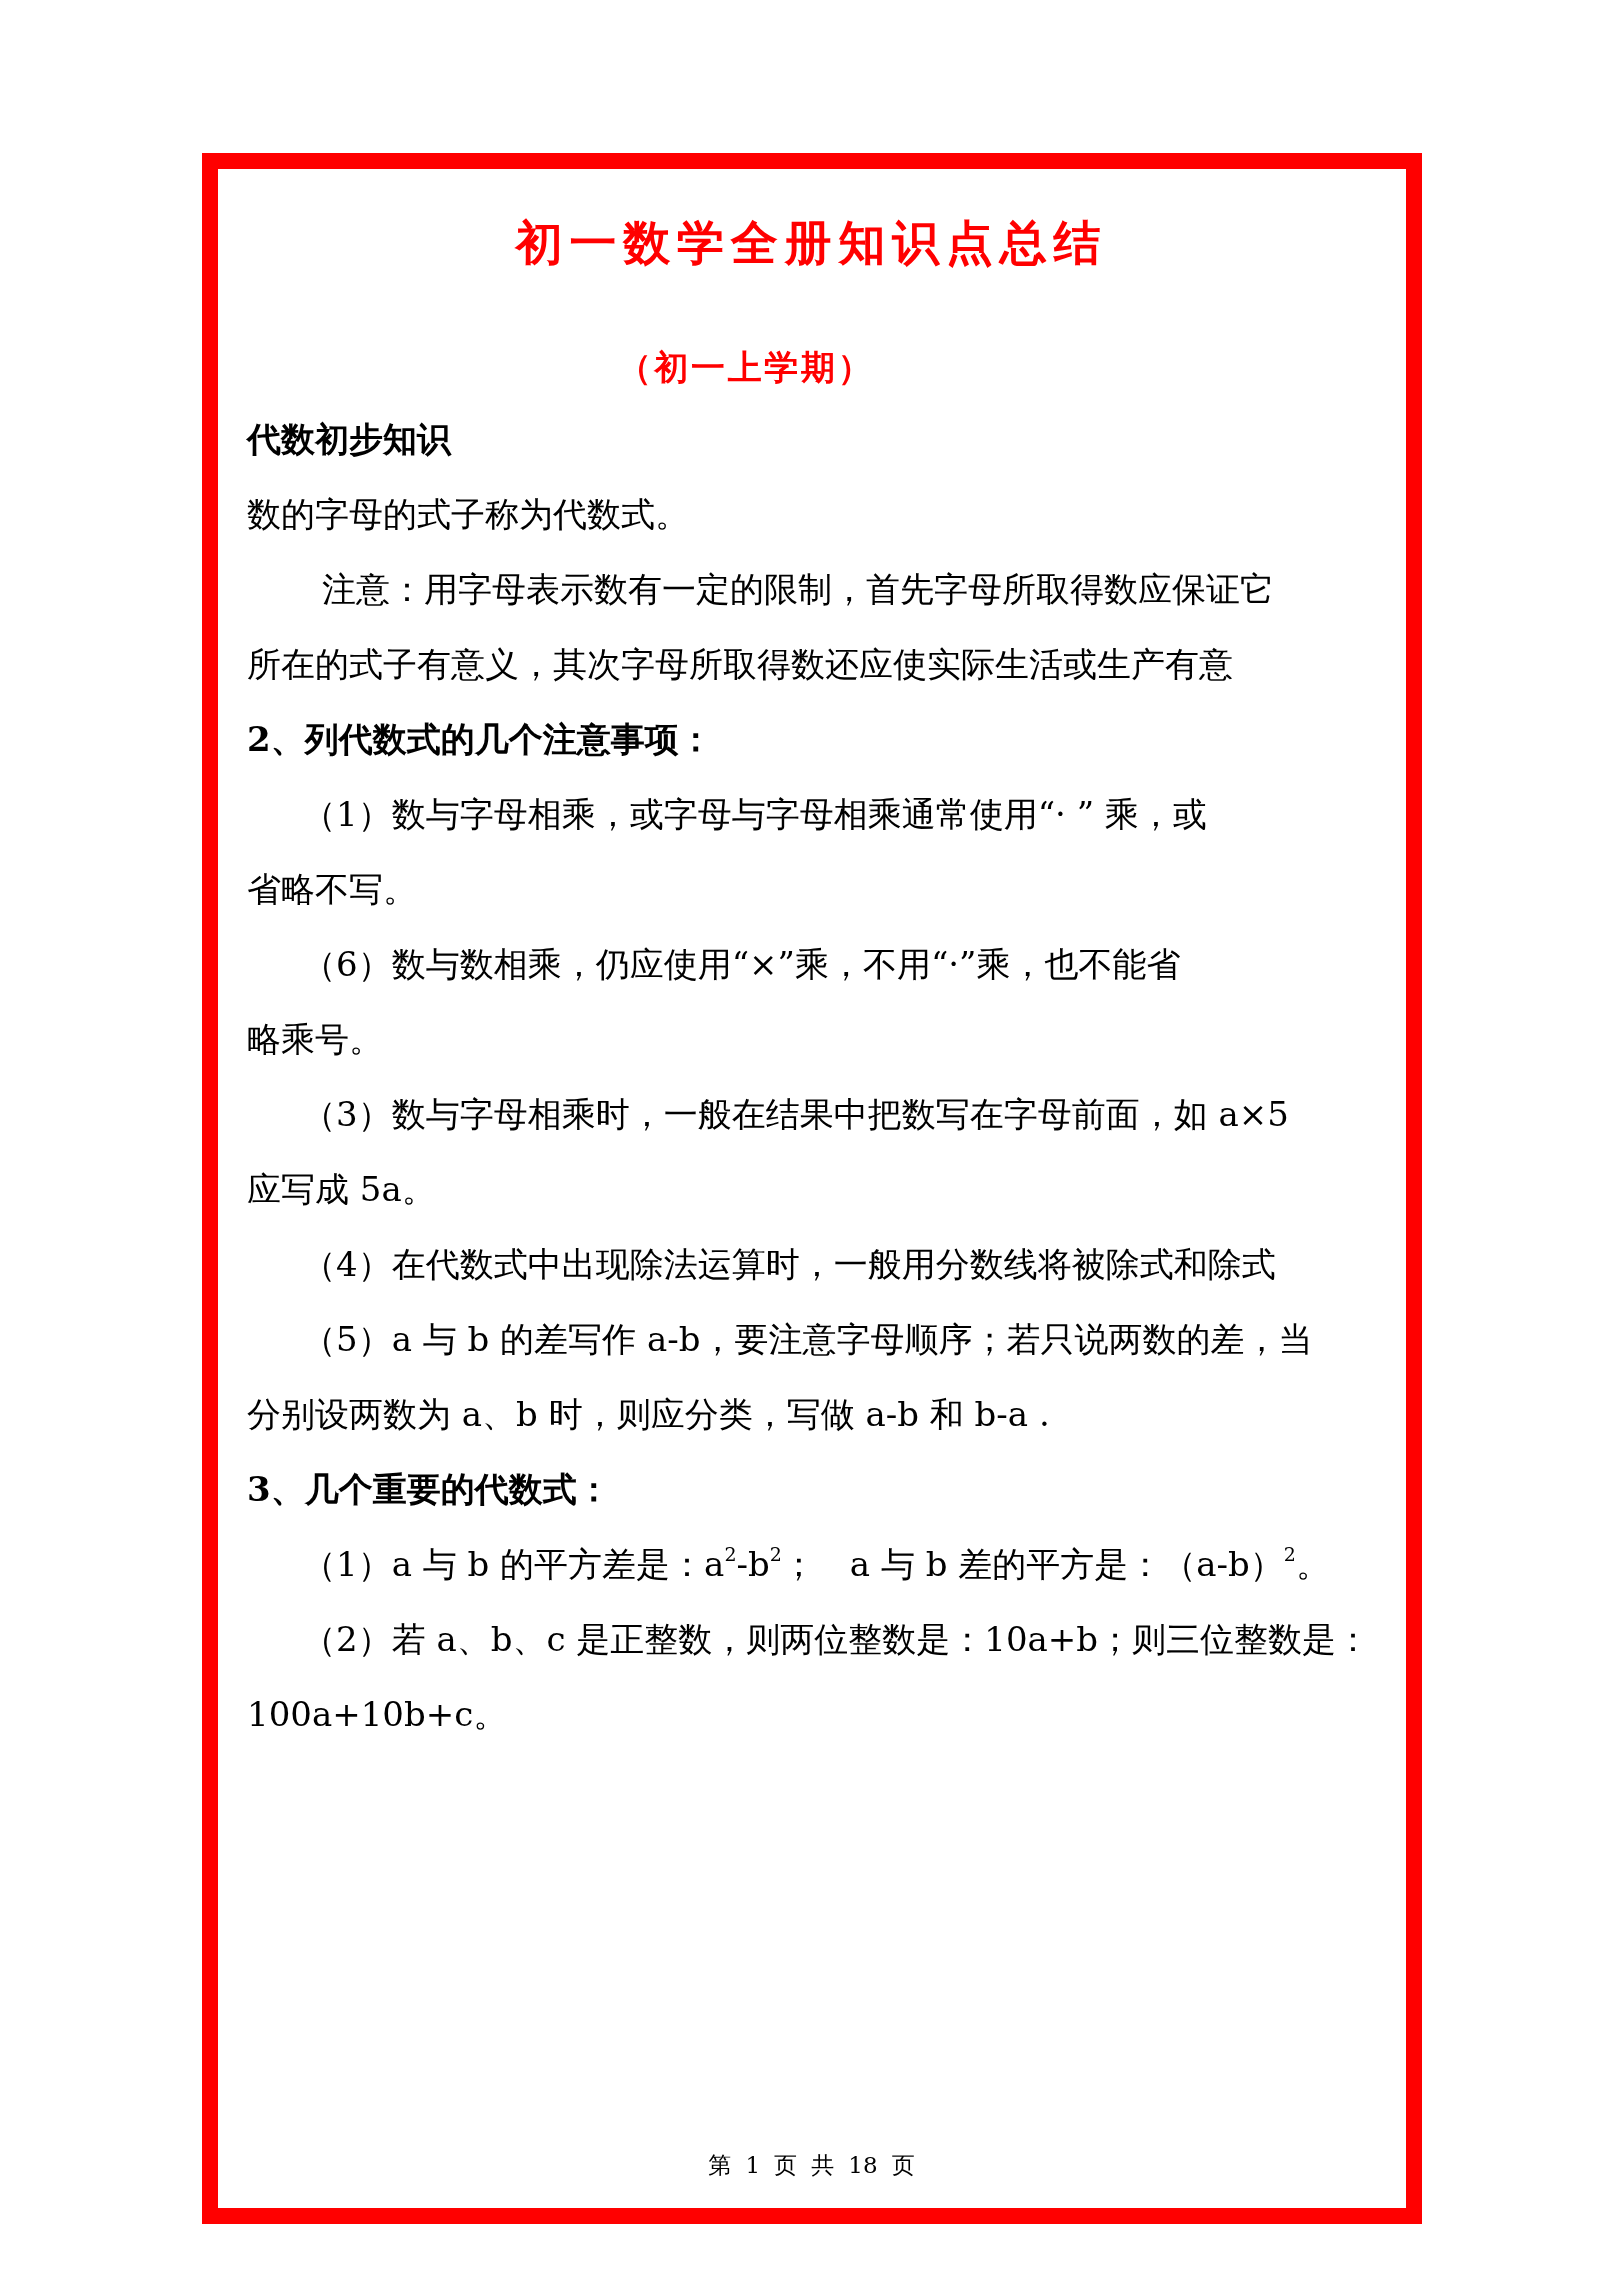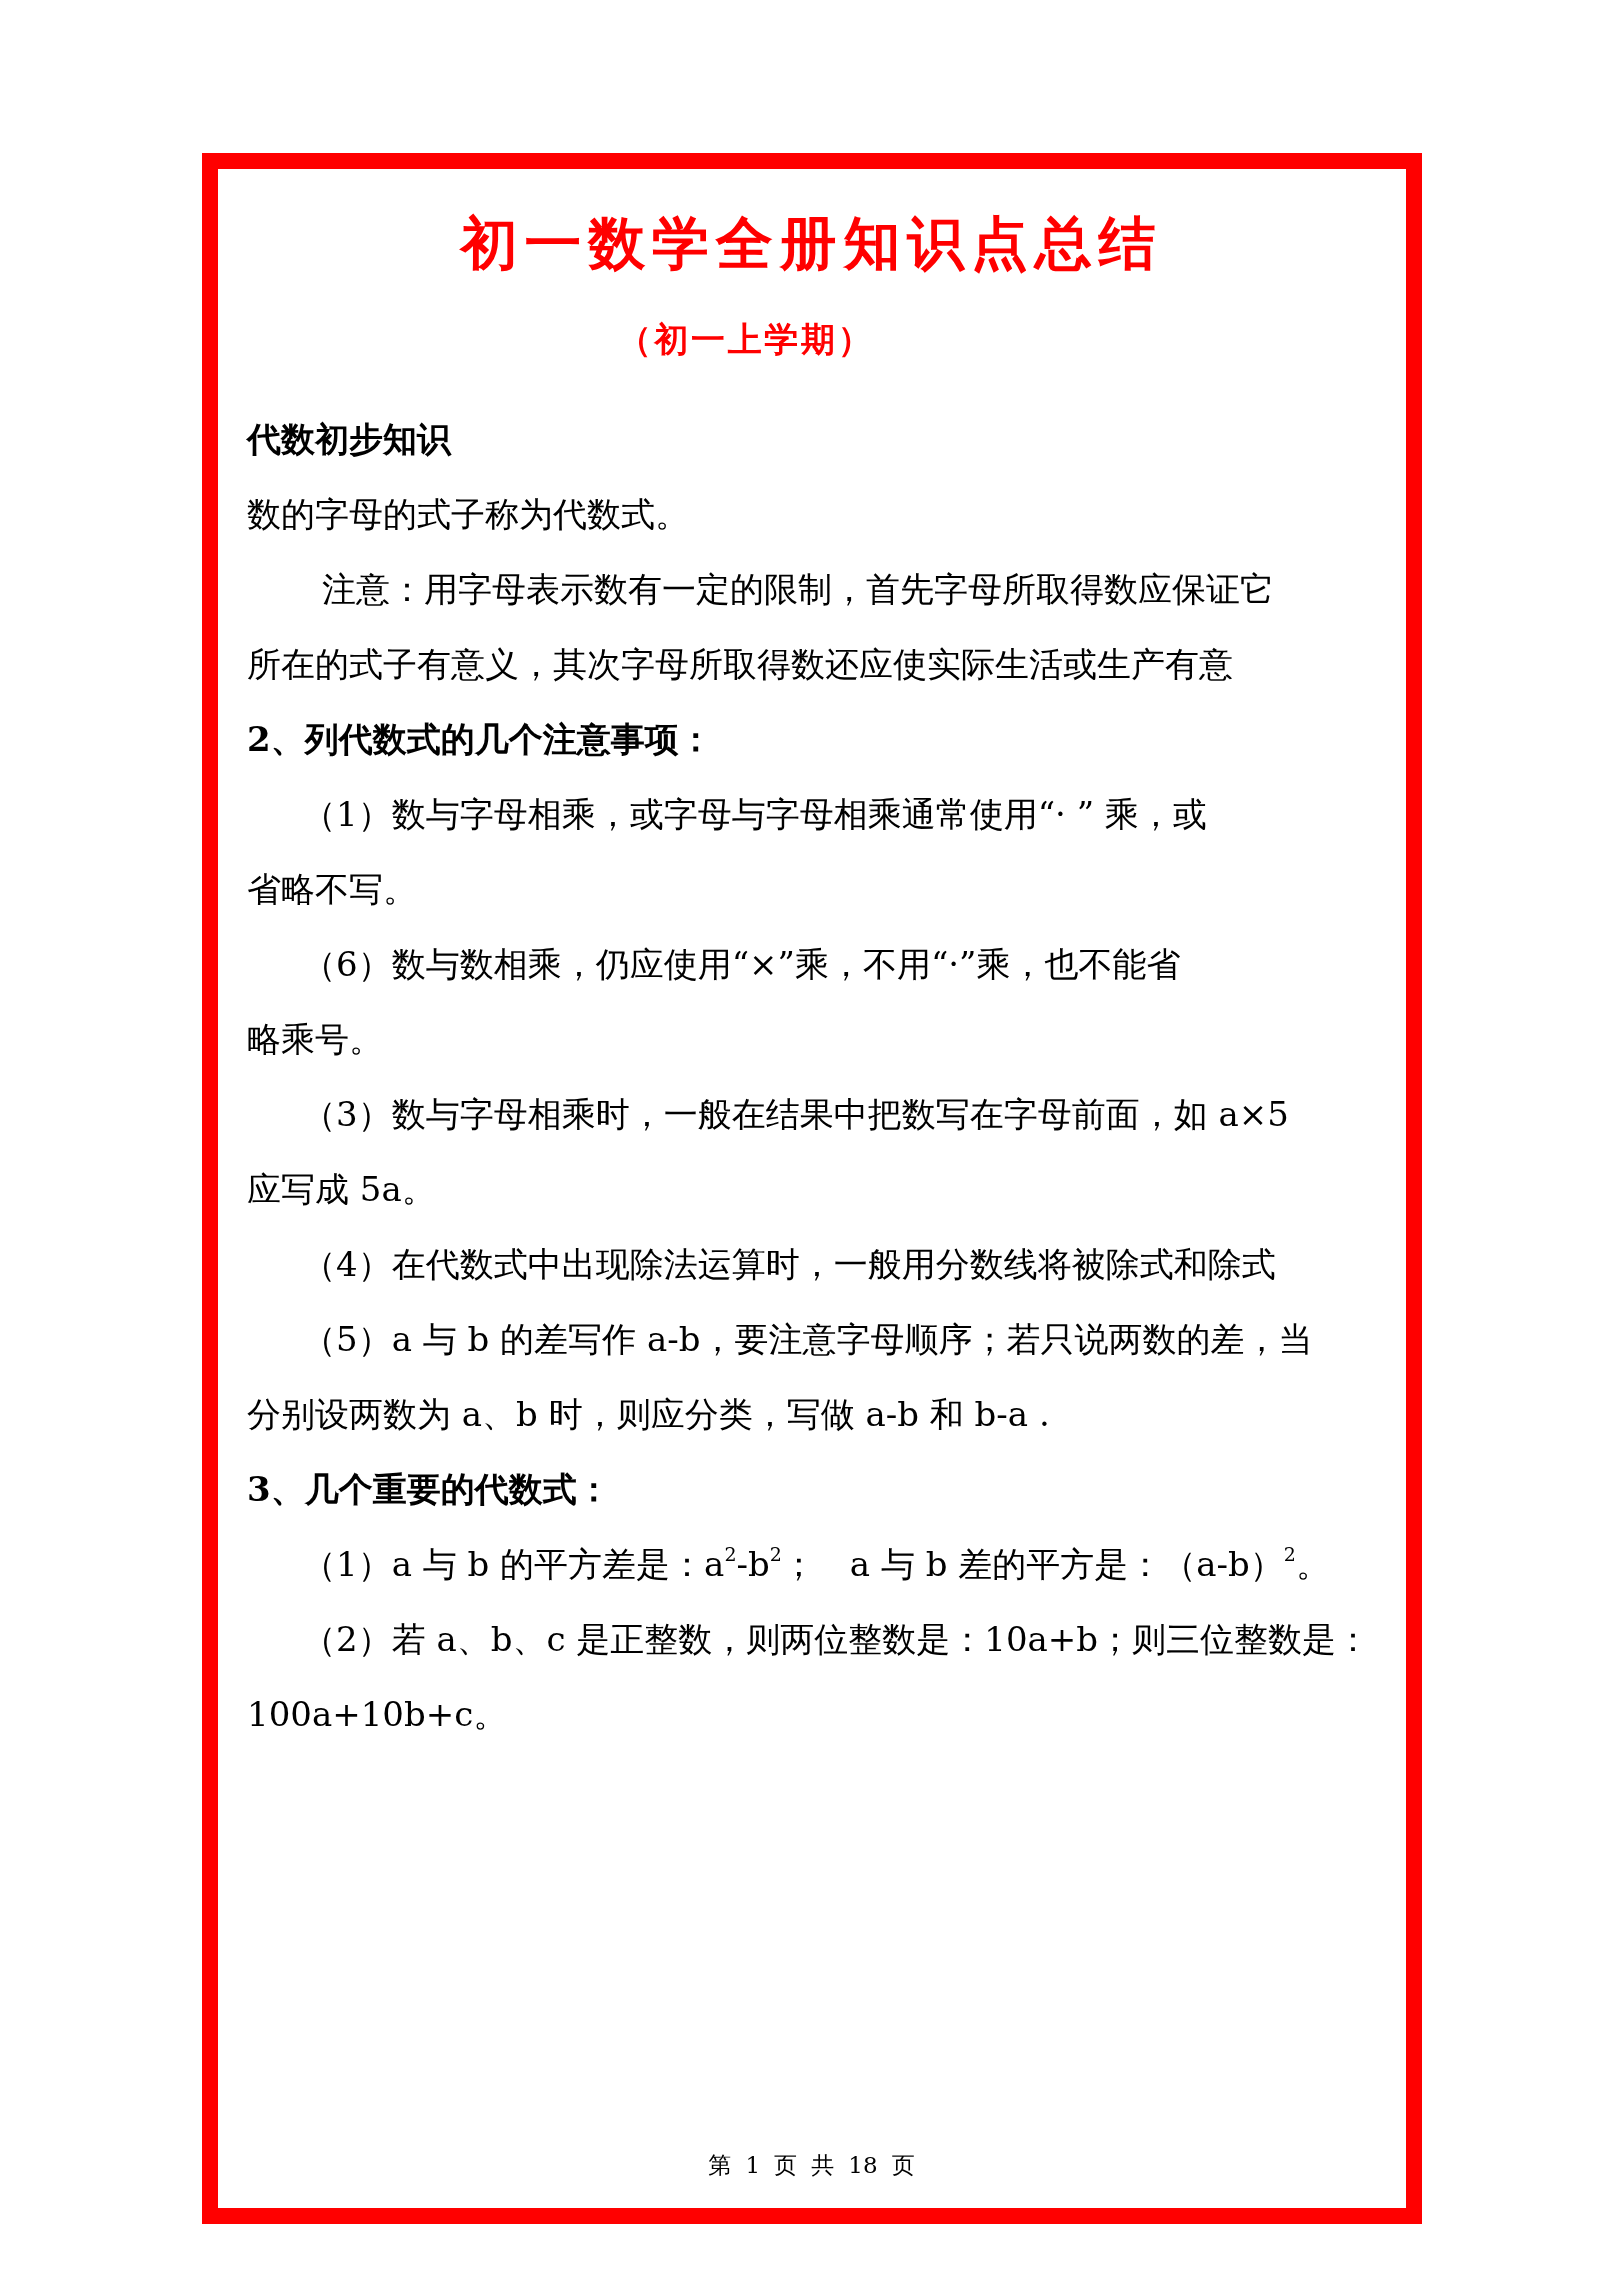--- a/index.html
+++ b/index.html
@@ -1,22 +1,22 @@
 <!DOCTYPE html>
 <html style="font-size:11px"><head>
 <meta charset="utf-8">
 <style>
   html, body { margin: 0; padding: 0; background: #ffffff; }
   body { width: 1623px; height: 2295px; position: relative; overflow: hidden;
          font-family: "DejaVu Serif", "Liberation Serif", serif; color: #000; }
   .frame { position: absolute; left: 202px; top: 153px; width: 1220px; height: 2071px;
            box-sizing: border-box; border: 16.4px solid #ff0000; }
   .title { position: absolute; left: 0; width: 1623px; top: 205px; text-align: center;
-           color: #ff0000; font-size: 57px; font-weight: bold; letter-spacing: 6.8px; line-height: 75px; }
-  .subtitle { position: absolute; left: 0; width: 1492px; top: 312px; text-align: center;
+           color: #ff0000; font-size: 47px; font-weight: bold; letter-spacing: 6.8px; line-height: 75px; }
+  .subtitle { position: absolute; left: 0; width: 1492px; top: 340px; text-align: center;
               color: #ff0000; font-size: 34px; font-weight: bold; letter-spacing: 2.7px; line-height: 55px; }
   .content { position: absolute; left: 247px; top: 402px; width: 1145px; }
   .line { font-size: 34px; line-height: 75px; height: 75px; white-space: nowrap; }
   .indent { padding-left: 55px; }
   .indent2 { padding-left: 75px; }
   .bold { font-weight: bold; }
   .frac { display: inline-block; vertical-align: middle; text-align: center; font-size: 29px; line-height: 30px; margin: 0 2.7px; position: relative; top: -2.7px; }
   .frac .num { display: block; border-bottom: 2px solid #000; padding: 0 1.4px; }
   .frac .den { display: block; font-style: italic; }
   sup { font-size: 19px; vertical-align: 15px; line-height: 0; }

